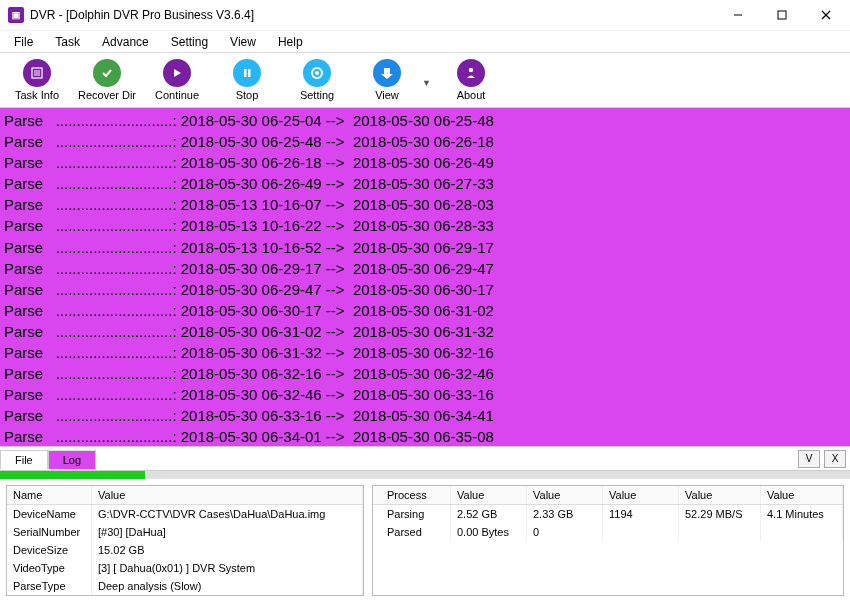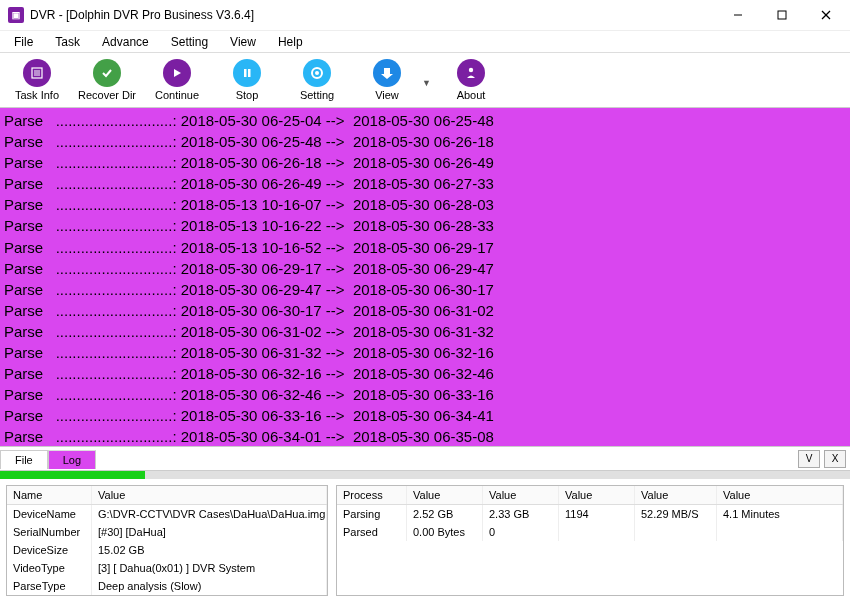--- a/index.html
+++ b/index.html
@@ -35,28 +35,28 @@
   .tabsrow .tab { padding: 3px 14px; font-size: 11px; border: 1px solid #ccc; border-bottom: none; margin-right: 0; background: #fff; position: relative; top: 1px; }
   .tabsrow .tab.inactive { background: #d946ef; border-top-color: #ddd; }
   .tabsrow .spacer { flex: 1; }
   .tabsrow .btn { width: 22px; height: 18px; border: 1px solid #aaa; background: #f4f4f4; font-size: 10px; display: flex; align-items: center; justify-content: center; margin-right: 4px; }
   
   .progress { height: 8px; background: #e0e0e0; position: relative; }
   .progress .bar { height: 100%; background: #18d018; }
   
   .bottom { display: flex; gap: 8px; padding: 6px; }
   .panel { border: 1px solid #bbb; background: #fff; }
-  .panel.left { width: 322px; }
+  .panel.left { width: 358px; }
   .panel.right { flex: 1; }
   .row { display: flex; }
   .hdr { background: #fafafa; border-bottom: 1px solid #ddd; font-size: 11px; }
   .cell { padding: 3px 6px; font-size: 11px; border-right: 1px solid #eee; overflow: hidden; white-space: nowrap; }
   .panel.left .c0 { width: 85px; }
   .panel.left .c1 { flex: 1; }
-  .panel.right .c0 { width: 70px; }
+  .panel.right .c0 { width: 70px; margin-left: 8px; }
   .panel.right .c1 { width: 76px; }
   .panel.right .c2 { width: 76px; }
   .panel.right .c3 { width: 76px; }
   .panel.right .c4 { width: 82px; }
   .panel.right .c5 { flex: 1; }
   .panel .body .row:nth-child(odd){ background:#fff; }
   
   svg { display: block; }
 </style>
 </head>

